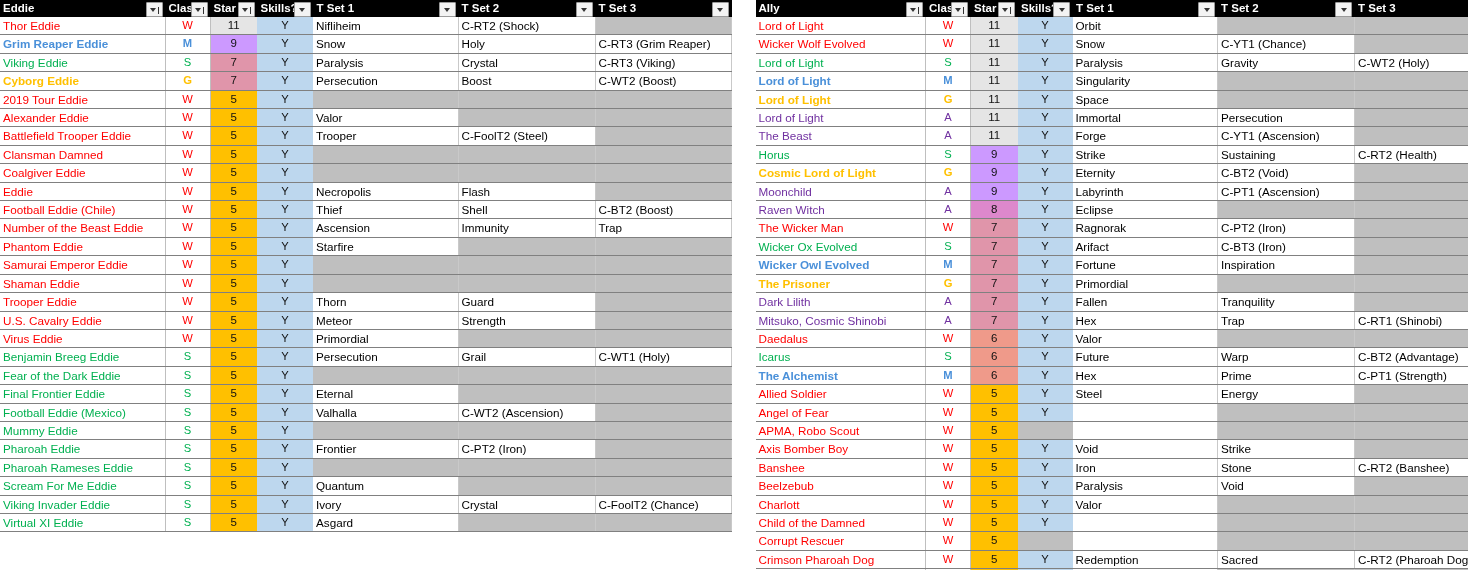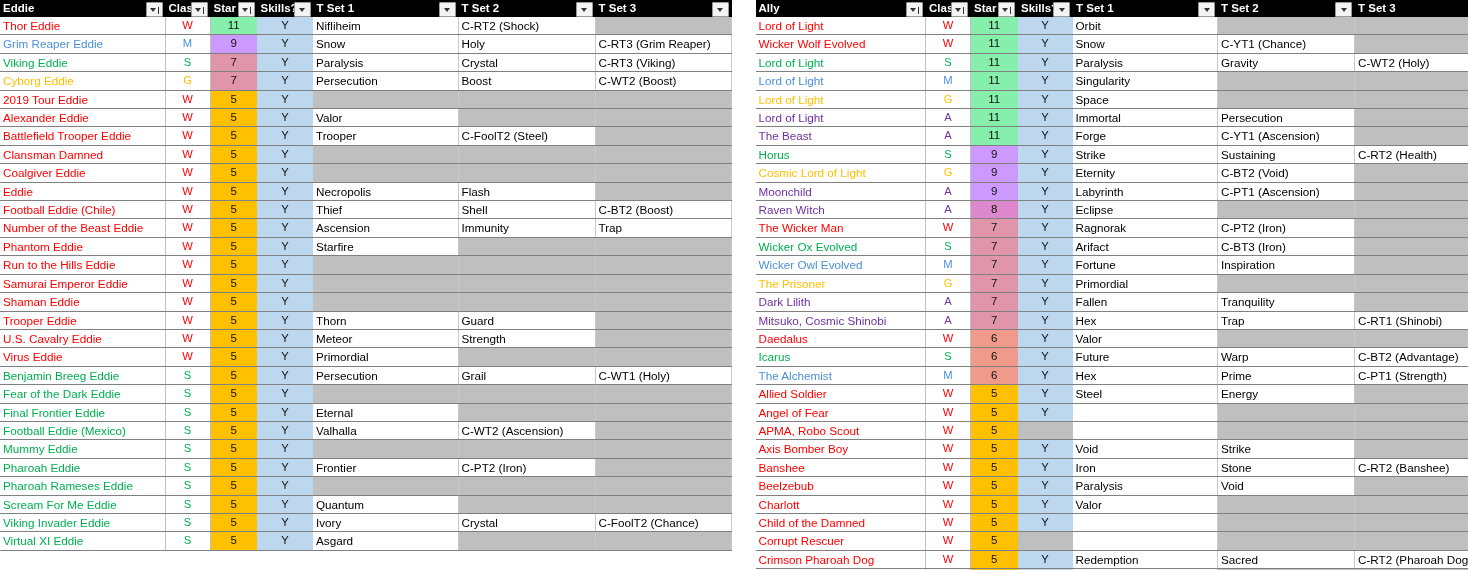--- a/index.html
+++ b/index.html
@@ -46,26 +46,26 @@
   td.skills{text-align:center;font-size:11.2px;color:#111;}
   td.tset{padding-left:3px;text-align:left;border-right:1px solid #c9c9c9;}
   td.filled{background:#ffffff;}
   td.empty{background:#bfbfbf;}
   td.blue{background:#bdd7ee;}
   td.graycell{background:#bfbfbf;}
 
   
   .c-W{color:#ff0000;}
   .c-S{color:#00b050;}
-  .c-M{color:#4a90d9;}
-  .c-G{color:#ffc000;}
+  .c-M{color:#4a90d9;font-weight:bold;}
+  .c-G{color:#ffc000;font-weight:bold;}
   .c-A{color:#7030a0;}
 
   
-  .s11{background:#86efac;}
+  .s11{background:#e5e5e5;}
   .s9{background:#cc99ff;}
   .s8{background:#dd88cc;}
   .s7{background:#e095aa;}
   .s6{background:#ef9a8a;}
   .s5{background:#ffc000;}
 
   .gap{width:24px;background:#ffffff;flex:0 0 auto;}
   .tablewrap{flex:0 0 auto;}
 </style>
 </head>
@@ -224,29 +224,20 @@
           <tr>
             <td class="name c-W">Phantom Eddie</td>
             <td class="cls c-W">W</td>
             <td class="star s5">5</td>
             <td class="skills blue">Y</td>
             <td class="tset filled">Starfire</td>
             <td class="tset empty"></td>
             <td class="tset empty"></td>
           </tr>
           <tr>
-            <td class="name c-W">Run to the Hills Eddie</td>
-            <td class="cls c-W">W</td>
-            <td class="star s5">5</td>
-            <td class="skills blue">Y</td>
-            <td class="tset empty"></td>
-            <td class="tset empty"></td>
-            <td class="tset empty"></td>
-          </tr>
-          <tr>
             <td class="name c-W">Samurai Emperor Eddie</td>
             <td class="cls c-W">W</td>
             <td class="star s5">5</td>
             <td class="skills blue">Y</td>
             <td class="tset empty"></td>
             <td class="tset empty"></td>
             <td class="tset empty"></td>
           </tr>
           <tr>
             <td class="name c-W">Shaman Eddie</td>

